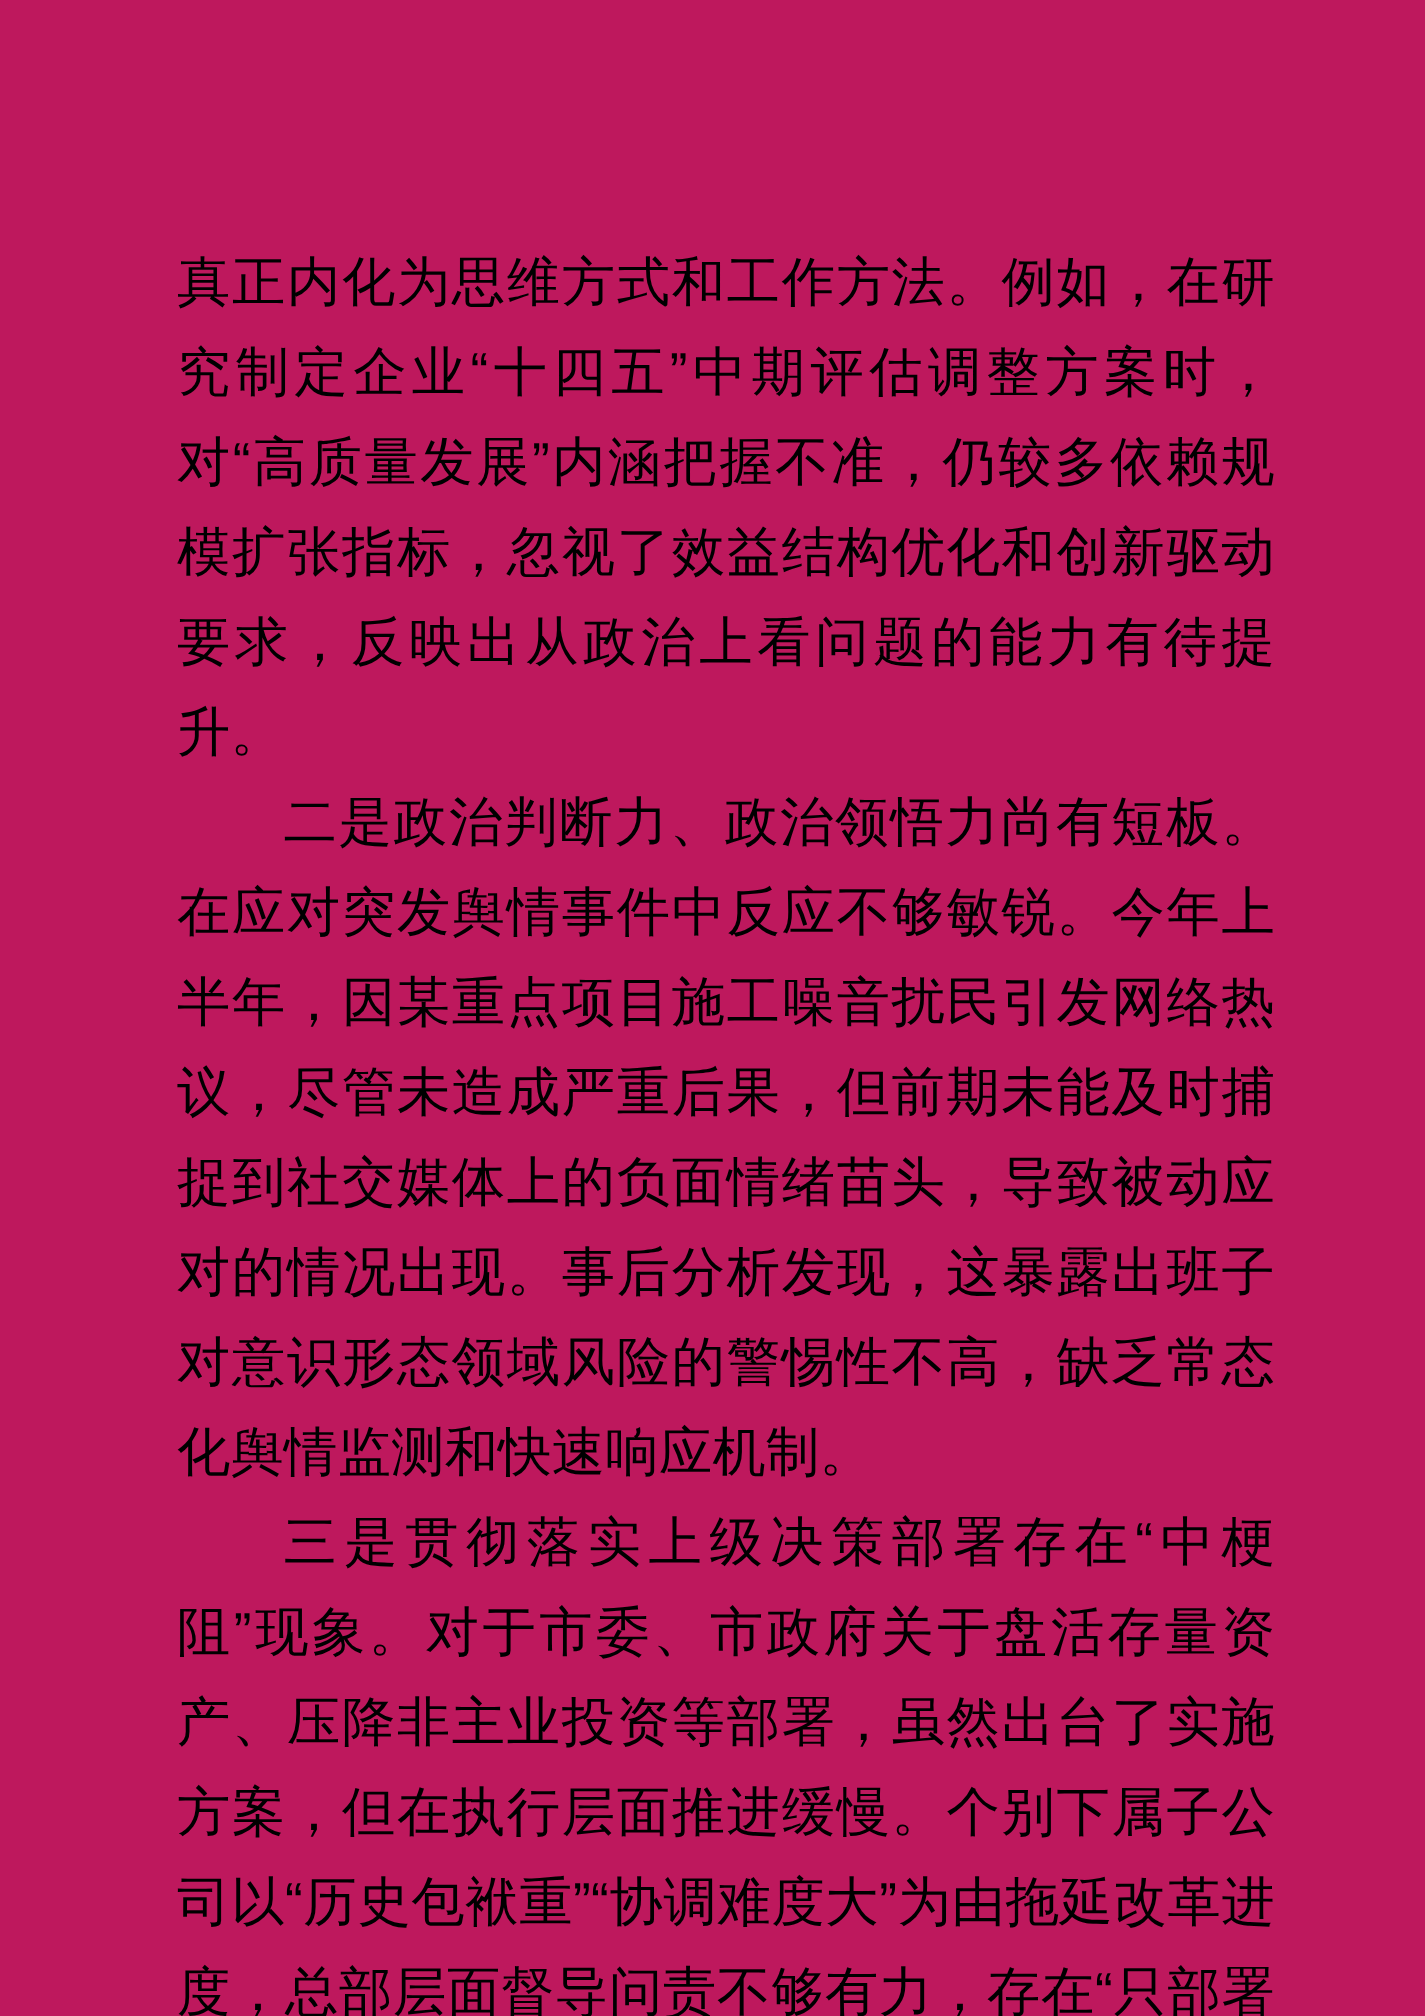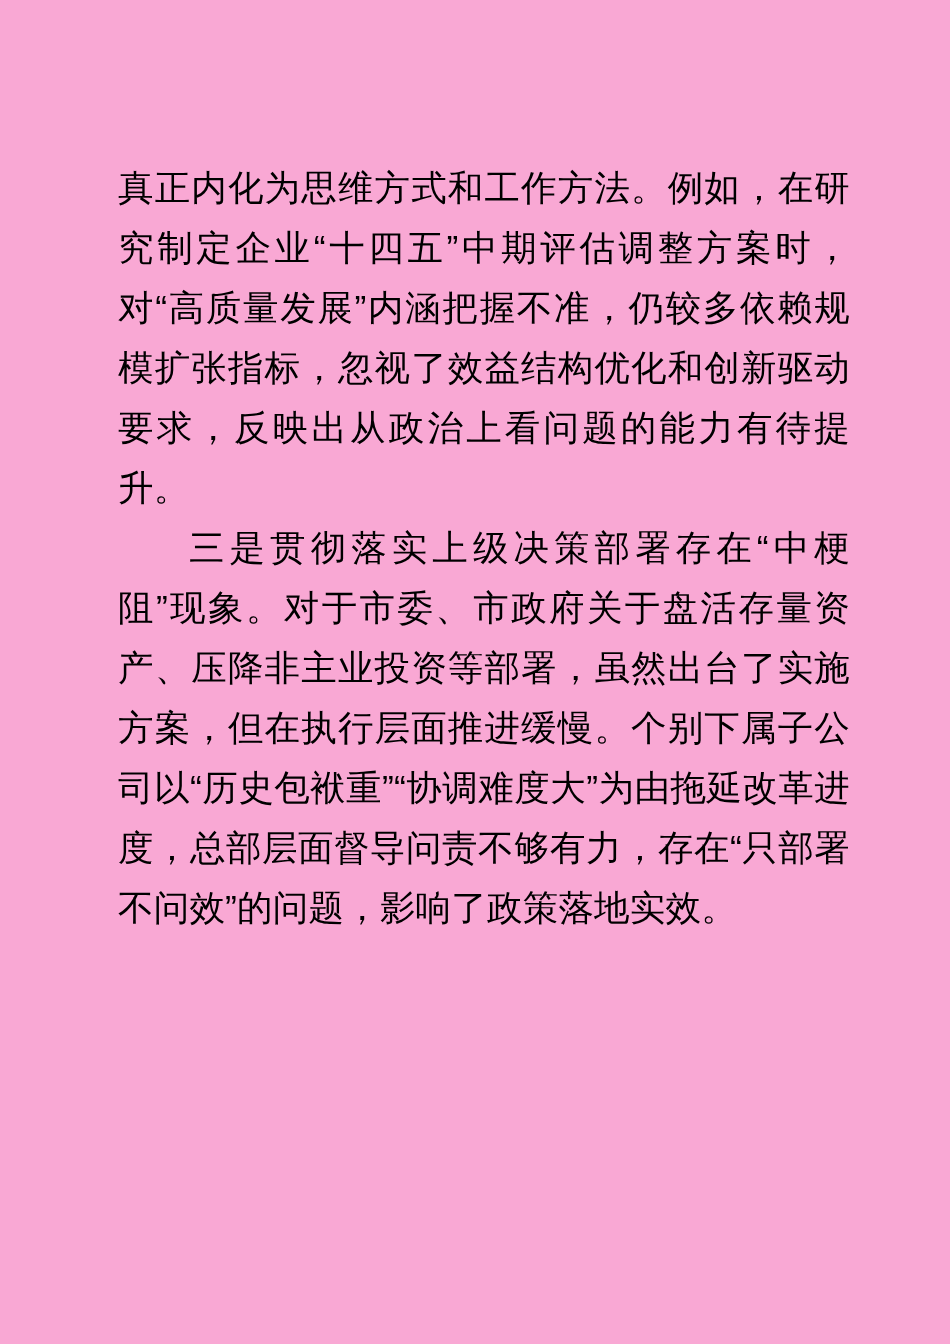--- a/index.html
+++ b/index.html
@@ -13,21 +13,21 @@
     overflow: hidden;
     font-family: "Liberation Sans", "DejaVu Sans", sans-serif;
     color: #000000;
     -webkit-font-smoothing: antialiased;
   }
 
   .page {
     position: relative;
     width: 950px;
     height: 1344px;
-    background: #f9a8d4;
+    background: #be185d;
     box-sizing: border-box;
   }
 
   
   .doc-body {
     position: absolute;
     left: 118px;
     top: 158px;
     width: 732px;
   }
@@ -48,17 +48,18 @@
   }
 </style>
 </head>
 <body>
 
 <div class="page">
   <div class="doc-body">
 
     <p class="para">真正内化为思维方式和工作方法。例如，在研究制定企业“十四五”中期评估调整方案时，对“高质量发展”内涵把握不准，仍较多依赖规模扩张指标，忽视了效益结构优化和创新驱动要求，反映出从政治上看问题的能力有待提升。</p>
 
+    <p class="para indent">二是政治判断力、政治领悟力尚有短板。在应对突发舆情事件中反应不够敏锐。今年上半年，因某重点项目施工噪音扰民引发网络热议，尽管未造成严重后果，但前期未能及时捕捉到社交媒体上的负面情绪苗头，导致被动应对的情况出现。事后分析发现，这暴露出班子对意识形态领域风险的警惕性不高，缺乏常态化舆情监测和快速响应机制。</p>
 
     <p class="para indent">三是贯彻落实上级决策部署存在“中梗阻”现象。对于市委、市政府关于盘活存量资产、压降非主业投资等部署，虽然出台了实施方案，但在执行层面推进缓慢。个别下属子公司以“历史包袱重”“协调难度大”为由拖延改革进度，总部层面督导问责不够有力，存在“只部署不问效”的问题，影响了政策落地实效。</p>
 
   </div>
 </div>
 
 </body></html>

